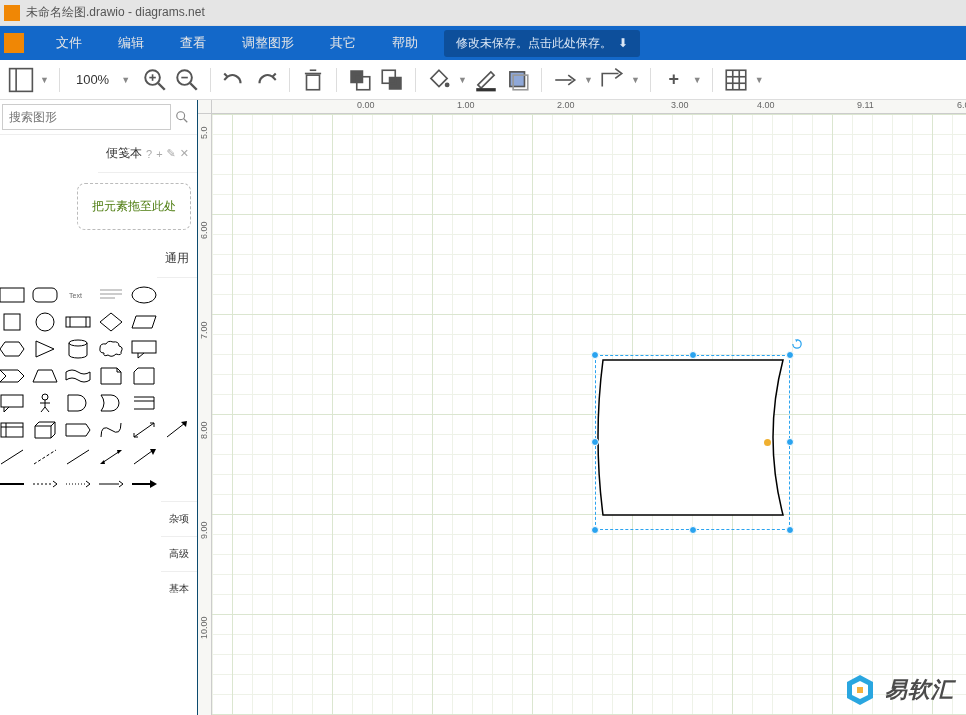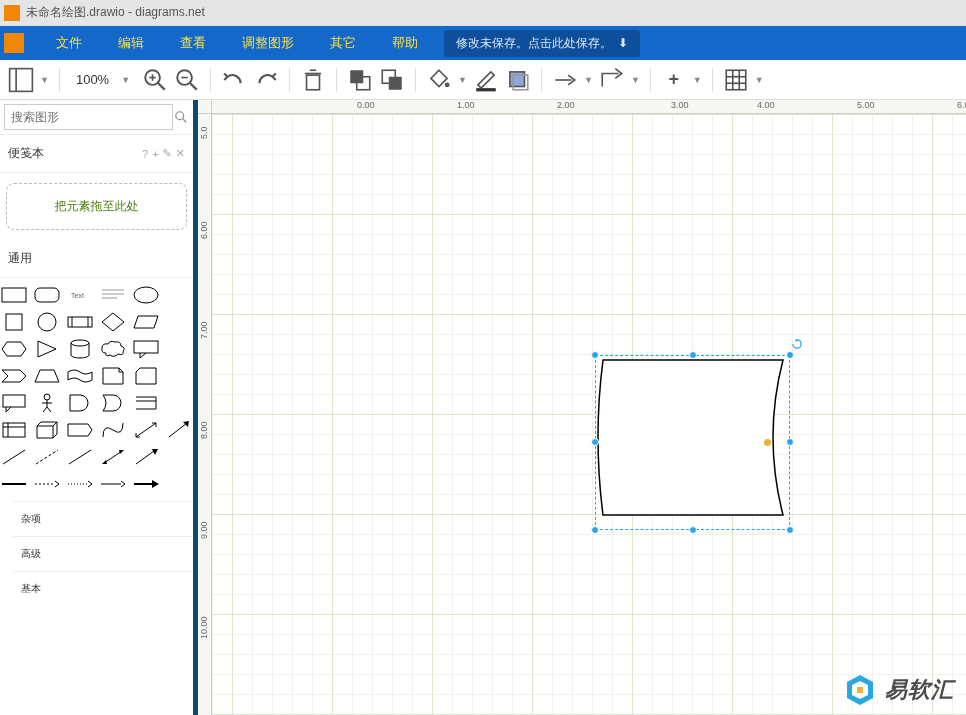--- a/index.html
+++ b/index.html
@@ -4,32 +4,32 @@
 <style>
 * { box-sizing: border-box; margin: 0; padding: 0; }
 body { font-family: "Microsoft YaHei", Arial, sans-serif; font-size: 12px; color: #333; background: #fff; width: 966px; height: 715px; overflow: hidden; position: relative; }
 
 .titlebar { height: 26px; background: #e5e5e5; border-bottom: 1px solid #ddd; display: flex; align-items: center; padding-left: 4px; }
 .app-icon { width: 16px; height: 16px; background: #f08705; display: inline-block; margin-right: 6px; }
 .title-text { color: #555; font-size: 12px; }
 
 .menubar { height: 34px; background: #1368c9; display: flex; align-items: center; padding-left: 4px; }
 .menu-logo { width: 20px; height: 20px; background: #f08705; margin-right: 14px; }
-.menu-item { color: #fde047; padding: 0 18px; font-size: 13px; cursor: pointer; }
+.menu-item { color: #e5e5e5; padding: 0 18px; font-size: 13px; cursor: pointer; }
 .save-notice { background: #0d4f9b; color: #dbe7f5; padding: 5px 12px; margin-left: 8px; border-radius: 3px; font-size: 12px; display: flex; align-items: center; gap: 6px; }
 .save-notice::after { content: "⬇"; font-size: 12px; }
 
 .toolbar { height: 40px; background: #fff; border-bottom: 1px solid #ddd; display: flex; align-items: center; padding: 0 8px; gap: 6px; }
 .tb-sep { width: 1px; height: 24px; background: #ddd; margin: 0 4px; }
 .tb-btn { width: 26px; height: 26px; display: flex; align-items: center; justify-content: center; cursor: pointer; color: #555; }
 .zoom-box { display: flex; align-items: center; gap: 10px; padding: 2px 6px; }
 .zoom-val { font-size: 13px; }
 
 .main { display: flex; height: 615px; }
-.sidebar { width: 198px; border-right: 5px solid #0c4a6e; display: flex; flex-direction: column; background: #fff; }
+.sidebar { width: 198px; border-right: 1px solid #0c4a6e; display: flex; flex-direction: column; background: #fff; align-items: flex-end; }
 .search-row { display: flex; align-items: center; padding: 4px; border-bottom: 1px solid #eee; }
 .search-input { flex: 1; border: 1px solid #ccc; padding: 5px 6px; font-size: 12px; outline: none; }
 .search-mag { width: 22px; display: flex; align-items: center; justify-content: center; color: #888; }
 
 .cat-head { display: flex; align-items: center; padding: 10px 8px; font-size: 12px; color: #333; border-bottom: 1px solid #eee; cursor: pointer; }
 .cat-head .spacer { flex: 1; }
 .cat-head .hicon { color: #aaa; margin-left: 4px; font-size: 11px; }
 
 .drop-zone { margin: 10px 6px; border: 1px dashed #bbb; border-radius: 8px; padding: 14px; text-align: center; color: #4d7c0f; font-size: 12px; }
 
@@ -476,21 +476,21 @@
   </div>
 
   <div class="canvas-area">
     <div class="ruler-corner"></div>
     <div class="ruler-h">
       <span class="ruler-lbl-h" style="left:145px">0.00</span>
       <span class="ruler-lbl-h" style="left:245px">1.00</span>
       <span class="ruler-lbl-h" style="left:345px">2.00</span>
       <span class="ruler-lbl-h" style="left:459px">3.00</span>
       <span class="ruler-lbl-h" style="left:545px">4.00</span>
-      <span class="ruler-lbl-h" style="left:645px">5.00</span>
+      <span class="ruler-lbl-h" style="left:645px">9.11</span>
       <span class="ruler-lbl-h" style="left:745px">6.00</span>
     </div>
     <div class="ruler-v">
       <span class="ruler-lbl-v" style="top:25px">5.0</span>
       <span class="ruler-lbl-v" style="top:125px">6.00</span>
       <span class="ruler-lbl-v" style="top:225px">7.00</span>
       <span class="ruler-lbl-v" style="top:325px">8.00</span>
       <span class="ruler-lbl-v" style="top:425px">9.00</span>
       <span class="ruler-lbl-v" style="top:525px">10.00</span>
     </div>

